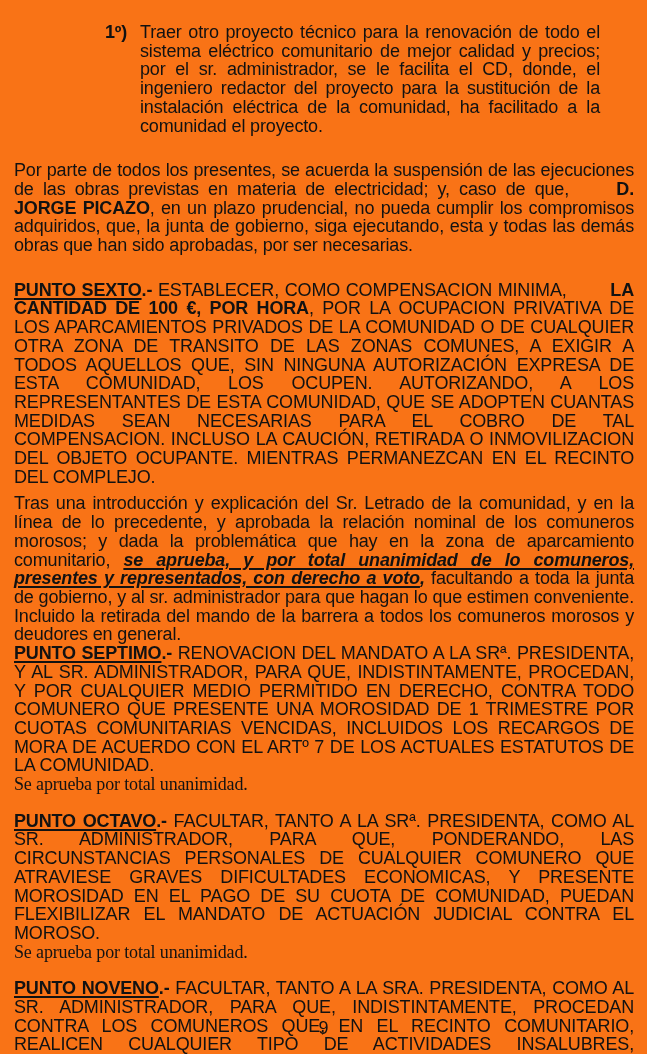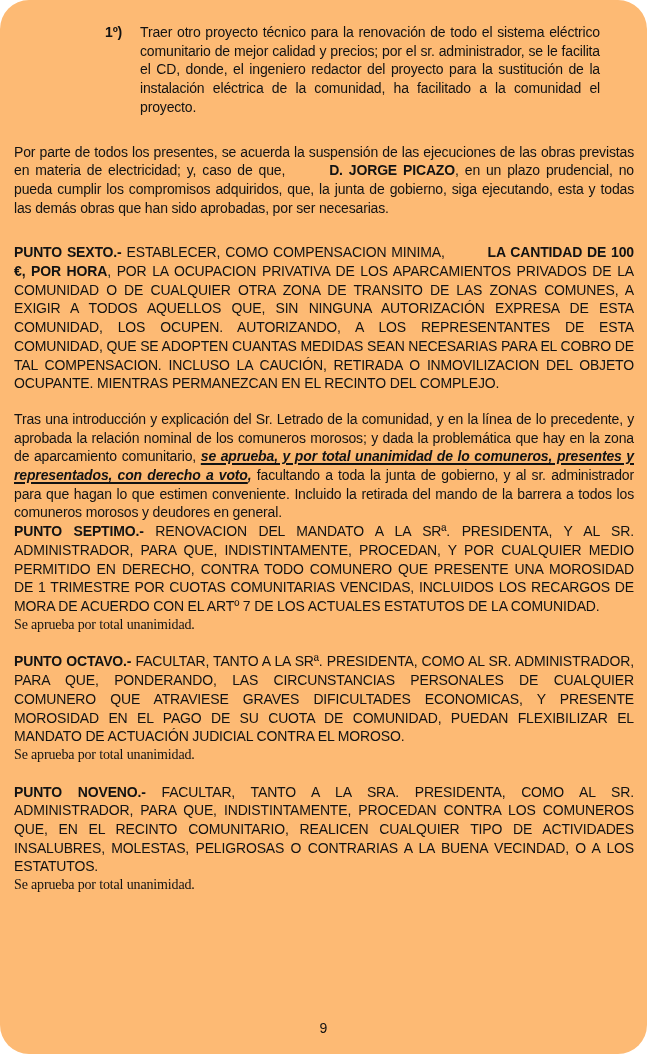--- a/index.html
+++ b/index.html
@@ -6,28 +6,27 @@
     margin: 0;
     padding: 0;
     background: #ffffff;
   }
   .page {
     position: relative;
     width: 647px;
     height: 1054px;
     box-sizing: border-box;
     padding: 19px 13px 0 14px;
-    background: #fdba74;
+    background: #f97316;
     color: #121212;
     font-family: "Liberation Sans", sans-serif;
-    font-size: 14px;
+    font-size: 18px;
     line-height: 18.7px;
     letter-spacing: -0.15px;
     overflow: hidden;
-    border-radius: 29px;
   }
   .numbered-list {
     margin: 4px 34px 0 91px; 
   }
   .list-item {
     display: flex;
   }
   .list-item + .list-item {
     margin-top: 13px;
   }
@@ -38,28 +37,29 @@
   .list-text {
     flex: 1;
     text-align: justify;
   }
   p.doc-para {
     margin: 0;
     text-align: justify;
   }
   #para-suspension { margin-top: 26px; }
   #punto-sexto     { margin-top: 26px; }
-  #para-approval   { margin-top: 17px; }
+  #para-approval   { margin-top: 8px; }
   #punto-septimo   { }
   #punto-octavo    { margin-top: 18px; }
   #punto-noveno    { margin-top: 18px; }
   .approval-line   { margin-top: 18px; text-align: left; font-family: Liberation Serif, serif; }
   .bold { font-weight: bold; margin-left: 38px; }
   .punto-heading {
     font-weight: bold;
+    text-decoration: underline;
     text-decoration-thickness: 1.5px;
     text-underline-offset: 2px;
   }
   .punto-sep { font-weight: bold; }
   .emphasis-underlined {
     font-weight: bold;
     font-style: italic;
     text-decoration: underline;
     text-decoration-thickness: 1.5px;
     text-underline-offset: 2px;

